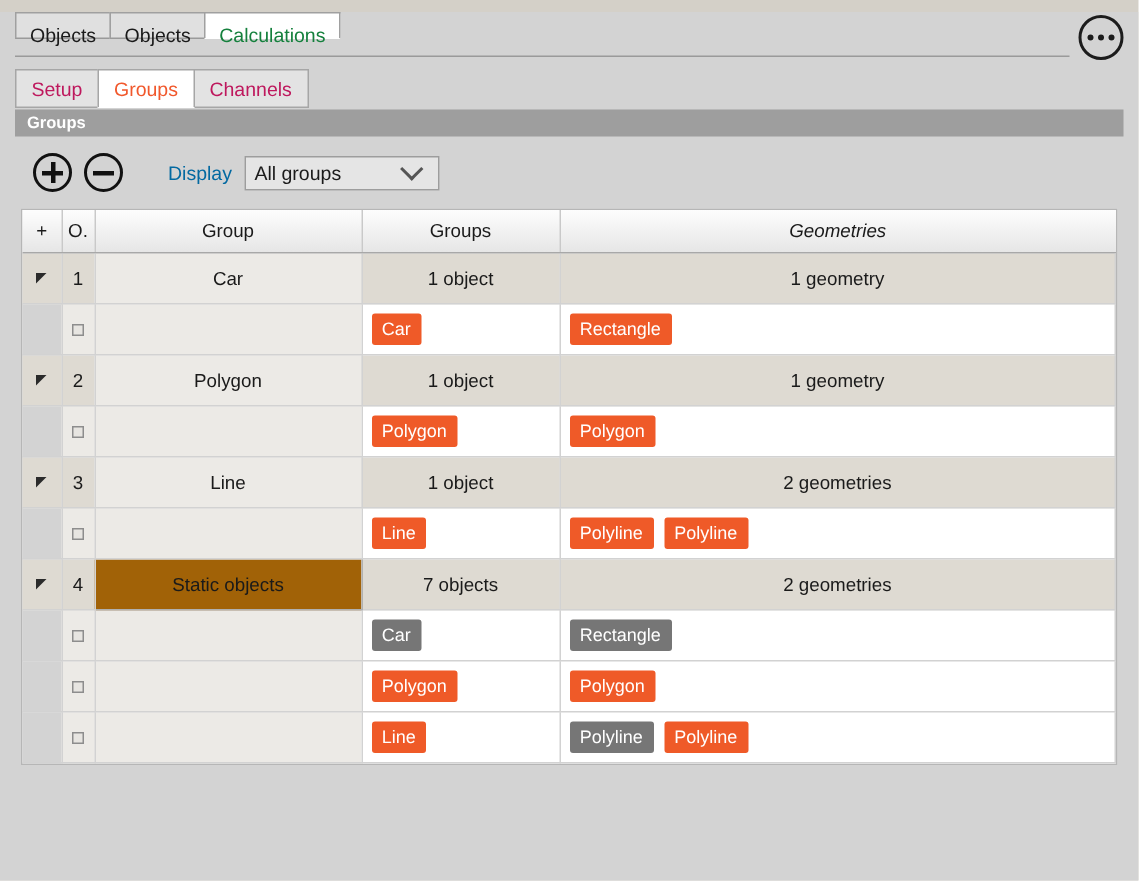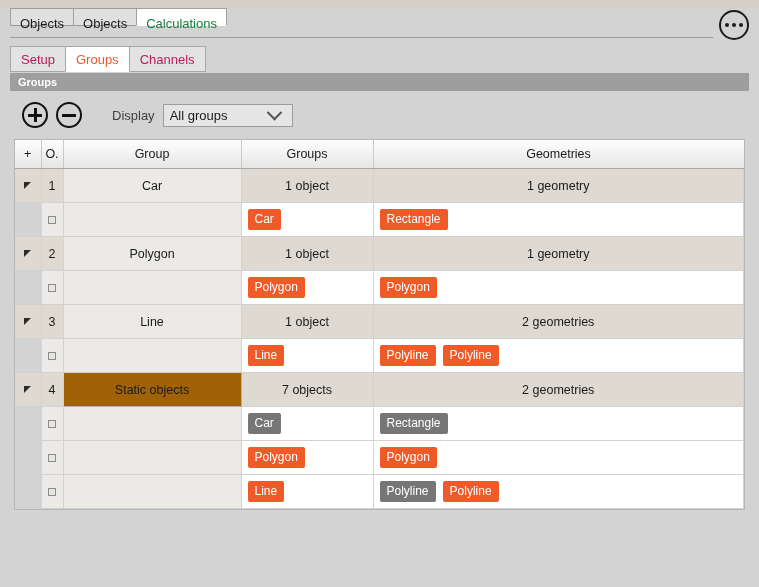--- a/index.html
+++ b/index.html
@@ -161,21 +161,21 @@
   .round-btn .bar-v {
     top: 4px; bottom: 4px;
     left: 50%;
     width: 3px;
     margin-left: -1.5px;
   }
   .toolbar-label {
     margin-left: 22px;
     margin-right: 8px;
     font-size: 13px;
-    color: #404040;
+    color: #0369a1;
   }
   .combo {
     width: 130px;
     height: 23px;
     background: #e5e5e5;
     border: 1px solid #9d9d9d;
     box-sizing: border-box;
     display: flex;
     align-items: center;
     padding: 0 6px;
@@ -210,21 +210,21 @@
     background: linear-gradient(#fdfdfd, #e6e6e6);
     border-right: 1px solid #c9c9c9;
     border-bottom: 1px solid #a8a8a8;
     height: 28px;
     font-weight: normal;
     font-size: 12.5px;
     color: #1a1a1a;
     text-align: center;
     padding: 0;
   }
-  table.grid th.last { border-right: none; }
+  table.grid th.last { border-right: none; font-style: italic; }
 
   table.grid td {
     height: 34px;
     padding: 0;
     font-size: 12.5px;
     border-right: 1px solid #d2d2d2;
     border-bottom: 1px solid #d2d2d2;
     text-align: center;
     vertical-align: middle;
     box-sizing: border-box;

